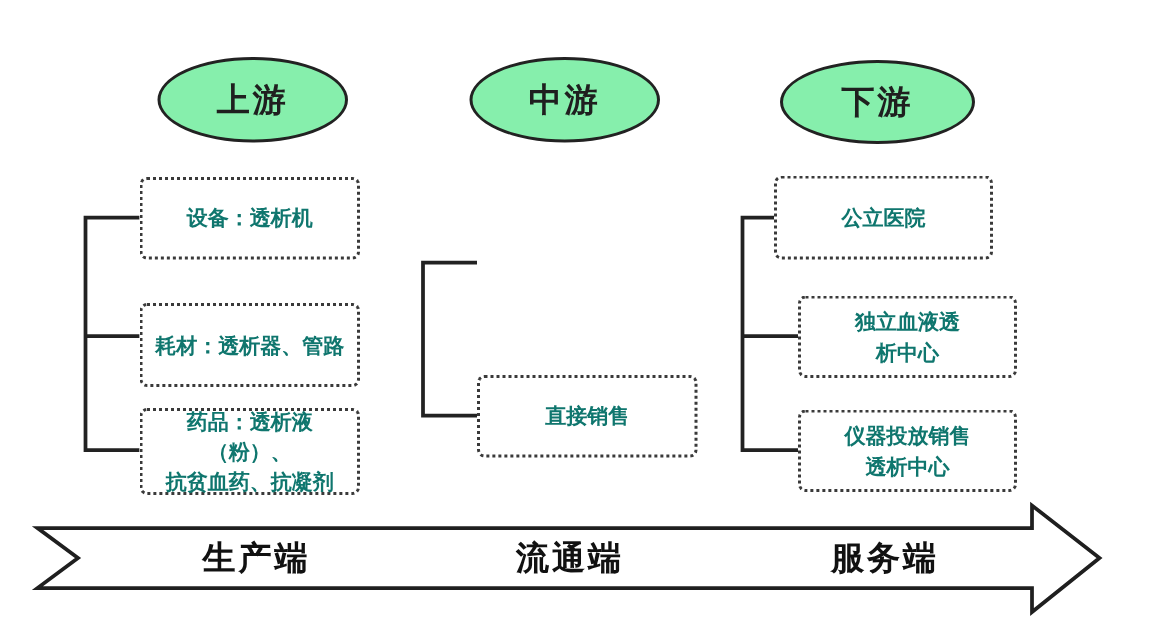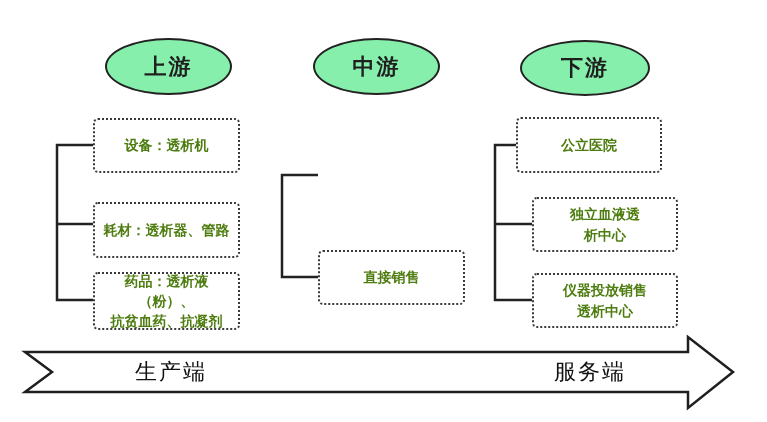--- a/index.html
+++ b/index.html
@@ -42,41 +42,41 @@
     border-radius: 5px;
     background: #ffffff;
     display: flex;
     align-items: center;
     justify-content: center;
     text-align: center;
     white-space: pre-line;
     font-size: 14px;
     font-weight: 700;
     line-height: 1.45;
-    color: #4d7c0f;
+    color: #0f766e;
     box-sizing: border-box;
     padding: 2px 4px;
   }
   
   .u1 { left: 93px;  top: 118px; width: 147px; height: 55px; }
   .u2 { left: 93px;  top: 202px; width: 147px; height: 56px; }
   .u3 { left: 93px;  top: 272px; width: 147px; height: 58px; }
   
   .m1 { left: 318px; top: 148px; width: 147px; height: 54px; }
   .m2 { left: 318px; top: 250px; width: 147px; height: 55px; }
   
   .d1 { left: 516px; top: 117px; width: 146px; height: 56px; text-align: center; }
   .d2 { left: 532px; top: 197px; width: 146px; height: 55px; }
   .d3 { left: 532px; top: 273px; width: 146px; height: 55px; }
 
   .arrow-label {
     position: absolute;
     transform: translate(-50%, -50%);
     font-size: 22px;
-    font-weight: 400;
+    font-weight: 700;
     letter-spacing: 2px;
     color: #111111;
     white-space: nowrap;
   }
   .al-1 { left: 171px; top: 372px; }
   .al-2 { left: 380px; top: 372px; }
   .al-3 { left: 590px; top: 372px; text-align: right; }
 </style>
 </head>
 <body>
@@ -105,15 +105,16 @@
 
   <div class="node-box m2">直接销售</div>
 
   <div class="node-box d1">公立医院</div>
   <div class="node-box d2">独立血液透
 析中心</div>
   <div class="node-box d3">仪器投放销售
 透析中心</div>
 
   <div class="arrow-label al-1">生产端</div>
+  <div class="arrow-label al-2">流通端</div>
   <div class="arrow-label al-3">服务端</div>
 
 </div>
 
 </body></html>

